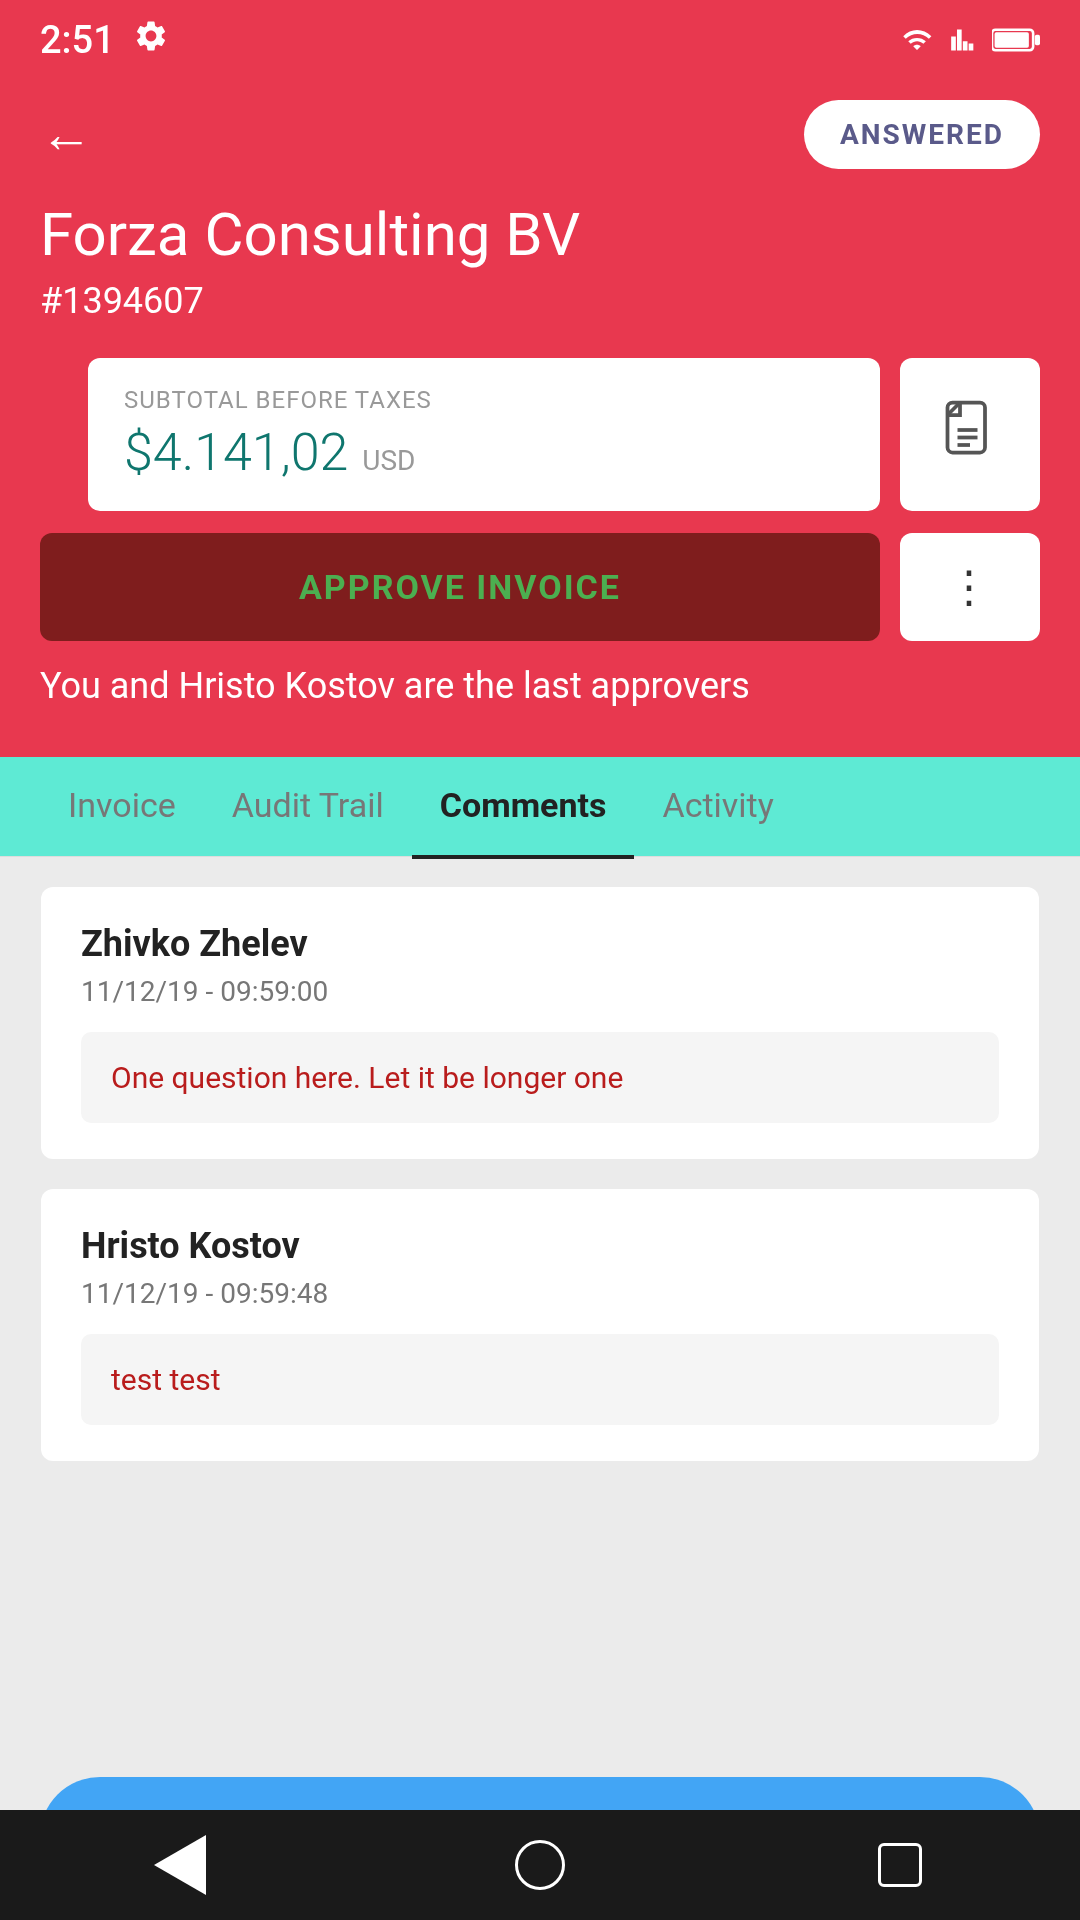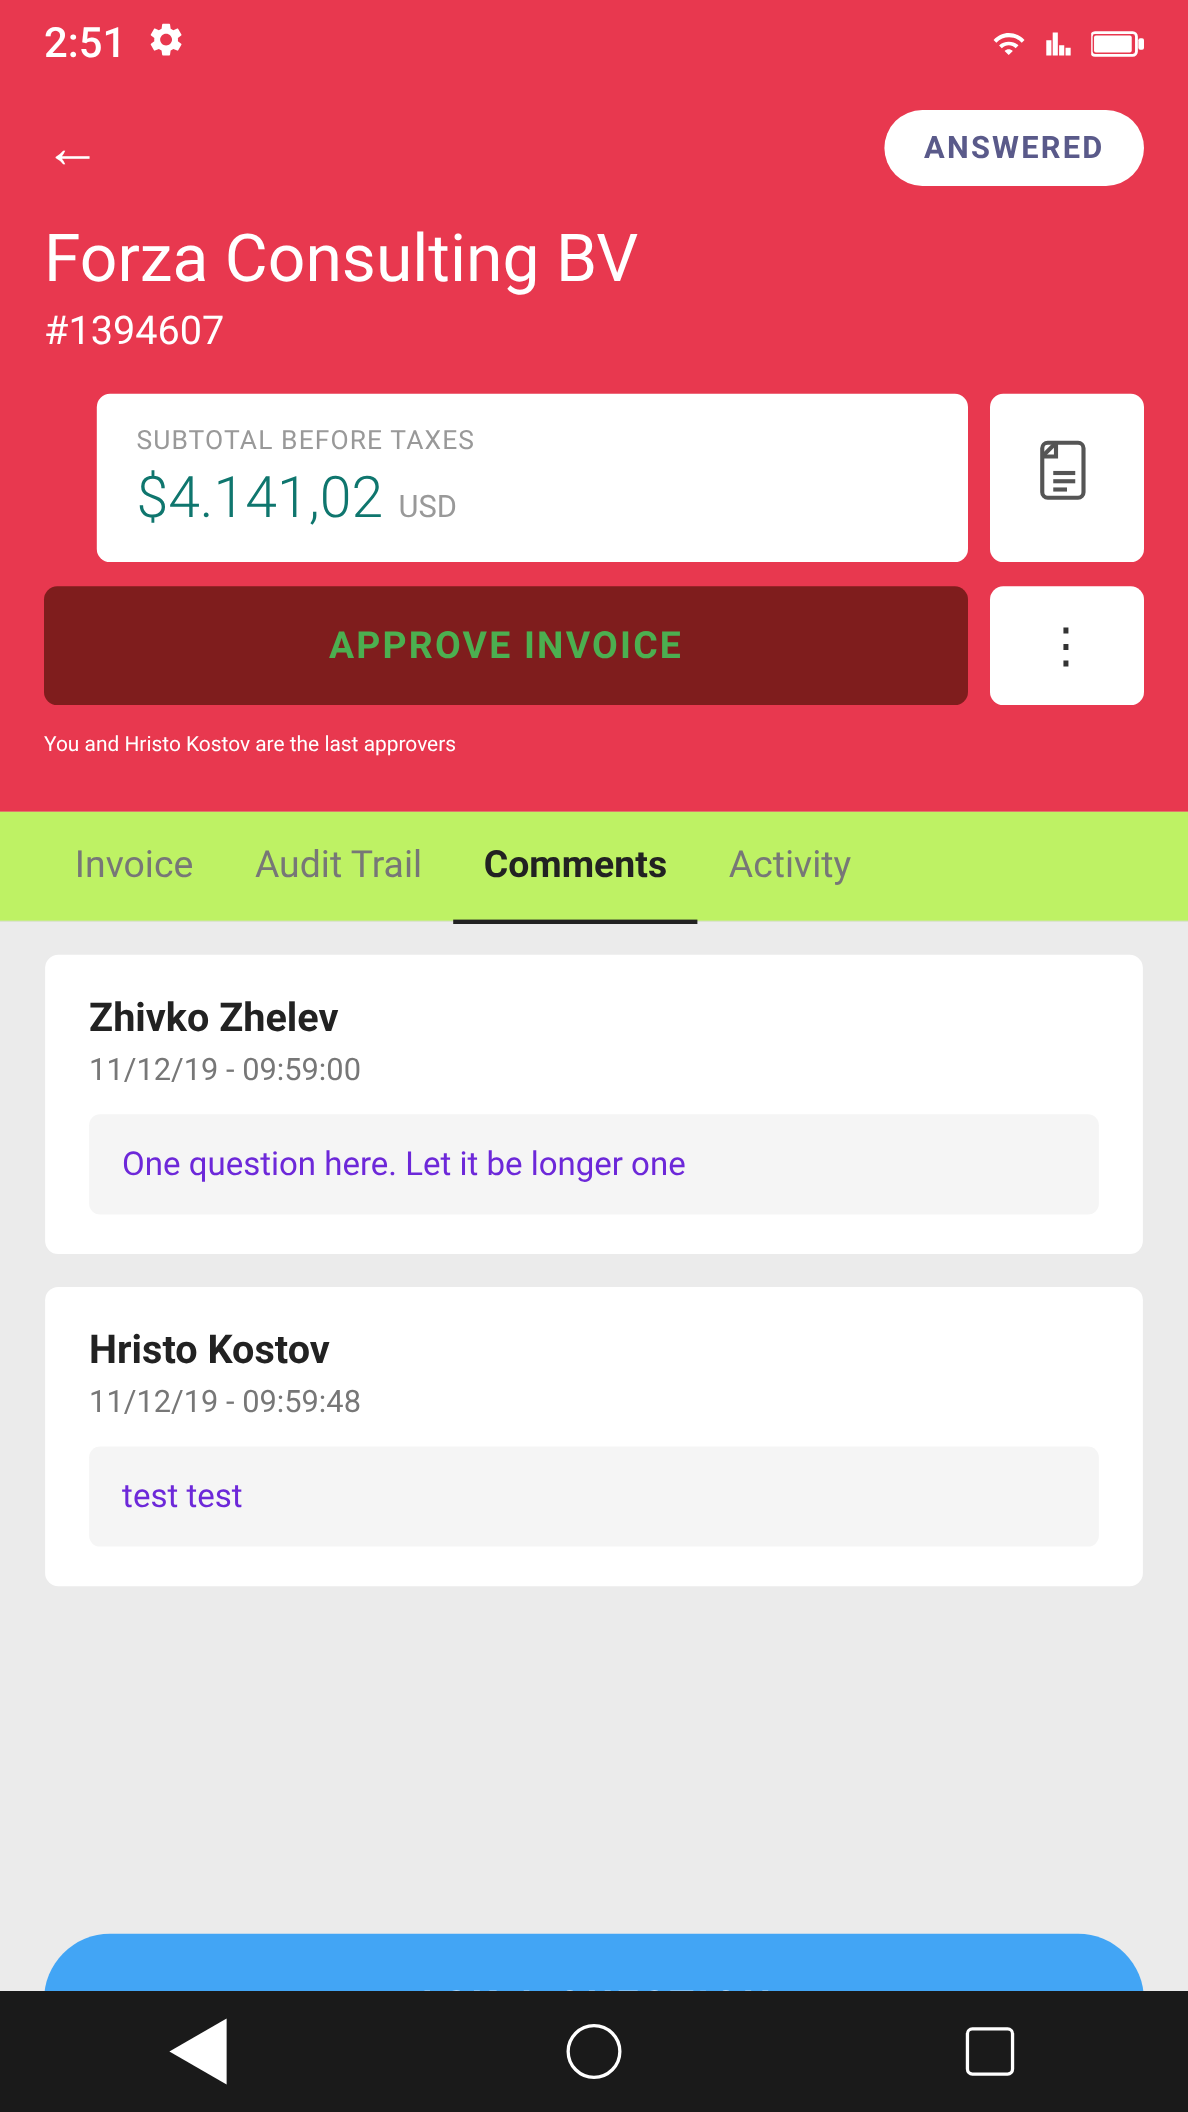--- a/index.html
+++ b/index.html
@@ -183,26 +183,26 @@
     }
 
     .more-dots {
       font-size: 44px;
       color: #333;
       letter-spacing: 2px;
     }
 
     .approvers-text {
       color: white;
-      font-size: 19px;
+      font-size: 36px;
     }
 
     
     .tabs-container {
-      background: #bef264;
+      background: #5eead4;
       display: flex;
       align-items: center;
       padding: 0 40px;
       border-bottom: 1px solid #ddd;
       height: 100px;
     }
 
     .tab {
       padding: 30px 28px;
       font-size: 34px;
@@ -246,21 +246,21 @@
     }
 
     .comment-bubble {
       background: #f5f5f5;
       border-radius: 10px;
       padding: 28px 30px;
     }
 
     .comment-text {
       font-size: 30px;
-      color: #6d28d9;
+      color: #b91c1c;
     }
 
     
     .ask-question-container {
       background: #ebebeb;
       padding: 20px 40px 60px 40px;
     }
 
     .ask-question-button {
       background: #42a5f5;

